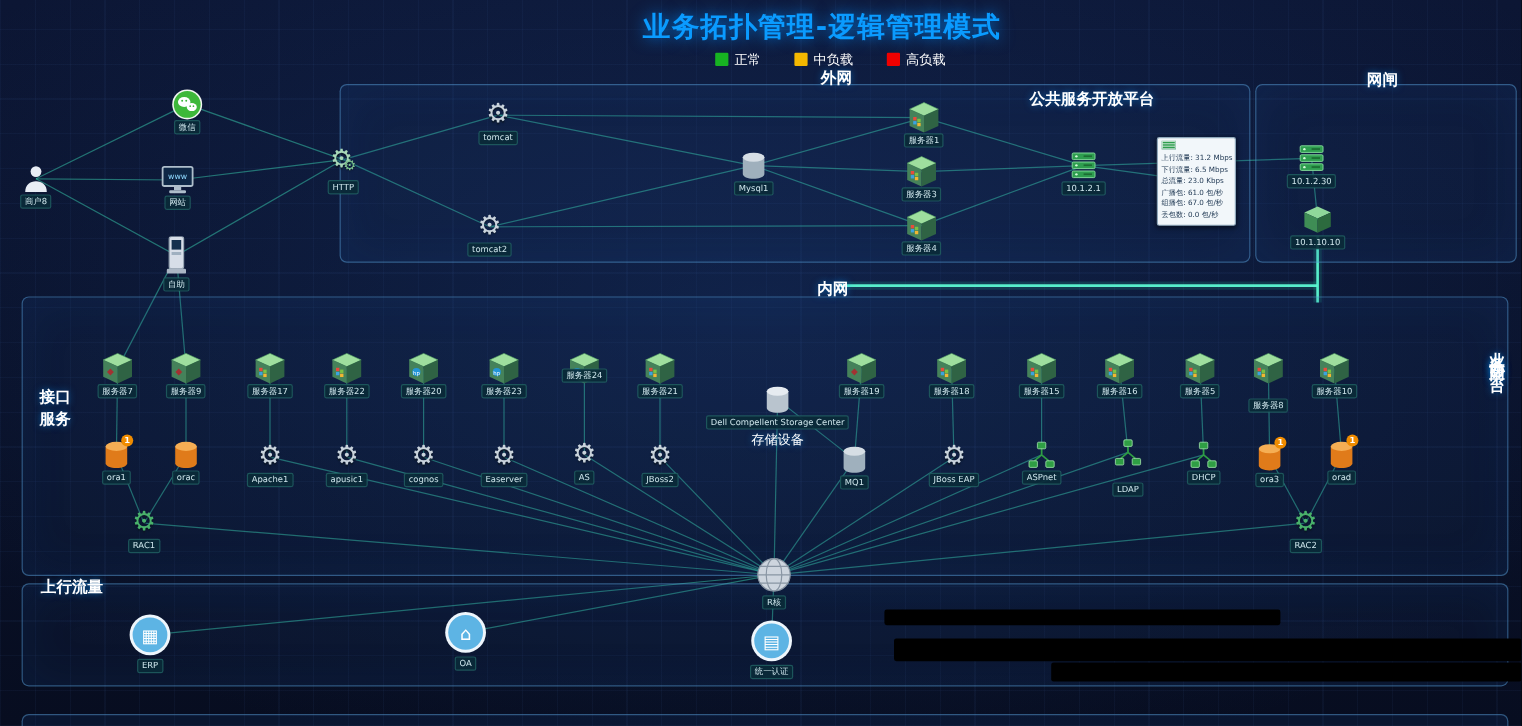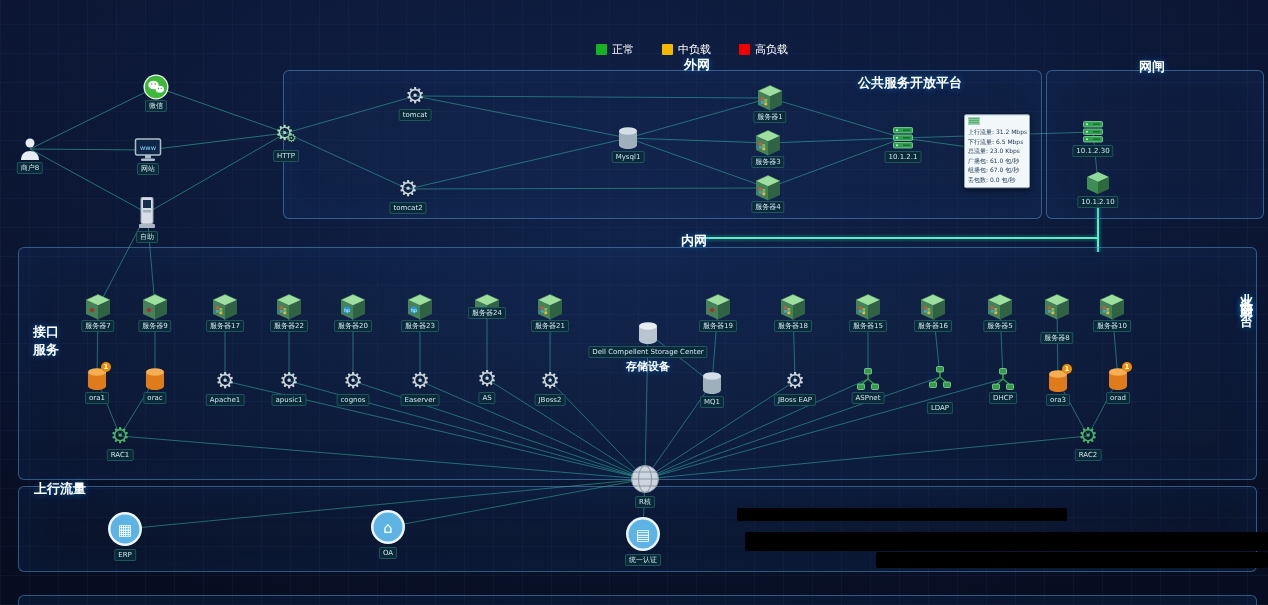--- a/index.html
+++ b/index.html
@@ -45,21 +45,21 @@
 
   .node{position:absolute;width:0;height:0;}
   .node .ic{position:absolute;left:0;top:0;transform:translate(-50%,-50%);
             display:flex;align-items:center;justify-content:center;}
   .node .ic svg{display:block;}
   .node .lbl{position:absolute;left:0;transform:translateX(-50%);
              background:rgba(10,42,56,.92);color:#cfe6ec;font-size:7px;line-height:10px;
              padding:0 3px;border-radius:2px;white-space:nowrap;
              border:1px solid rgba(80,200,180,.28);}
   .node .sublbl{position:absolute;left:0;top:26px;transform:translateX(-50%);
-                color:#fff;font-weight:bold;font-size:11px;white-space:nowrap;
+                color:#fff;font-weight:normal;font-size:11px;white-space:nowrap;
                 text-shadow:0 0 6px rgba(0,150,255,.55);}
   .badge{position:absolute;left:4px;top:-17px;width:10px;height:10px;border-radius:50%;
          background:#f08c00;color:#fff;font-size:7px;line-height:10px;text-align:center;font-weight:bold;}
   .gear-glyph{line-height:1;text-shadow:0 1px 1px rgba(10,20,30,.7);}
 
   .stats-card{width:58px;background:#f2f7fa;border:1px solid #8fa8bb;border-radius:2px;
               padding:2px 3px;box-shadow:0 1px 4px rgba(0,0,0,.55);
               font-size:6px;line-height:1.6;color:#1c3550;text-align:left;}
   .stats-head{margin-bottom:1px;}
   .stats-line{white-space:nowrap;}
@@ -147,20 +147,21 @@
   <div class="sec-label lbl-platform">公共服务开放平台</div>
   <div class="sec-label lbl-wangzha">网闸</div>
   <div class="sec-label lbl-neiwang">内网</div>
   <div class="sec-label lbl-jiekou">
     <div>接口</div>
     <div>服务</div>
   </div>
   <div class="sec-label lbl-right">业务协同平台</div>
   <div class="sec-label lbl-external">上行流量</div>
 
+  <div class="title">业务拓扑管理-逻辑管理模式</div>
   <div class="legend" id="legend">
       <span class="legend-item">
         <span class="sw" style="background:#17b322"></span>
         <span>正常</span>
       </span>
       <span class="legend-item">
         <span class="sw" style="background:#f4b800"></span>
         <span>中负载</span>
       </span>
       <span class="legend-item">
@@ -357,21 +358,21 @@
         <div class="lbl" style="top:13px">10.1.2.30</div>
       </div>
       <div class="node" style="left: 1098px; top: 183px;">
         <div class="ic">
           <svg width="26" height="26" viewBox="0 0 26 26">
             <polygon points="13,2 24,7 13,12 2,7" fill="#8fd89a"></polygon>
             <polygon points="2,7 13,12 13,24 2,19" fill="#3f8d55"></polygon>
             <polygon points="24,7 13,12 13,24 24,19" fill="#2c6a3e"></polygon>
           </svg>
         </div>
-        <div class="lbl" style="top:13px">10.1.2.10</div>
+        <div class="lbl" style="top:13px">10.1.10.10</div>
       </div>
       <div class="node" style="left: 98px; top: 307px;">
         <div class="ic">
           <svg width="28" height="27" viewBox="0 0 28 27">
             <polygon points="14,1 26,6.5 14,12 2,6.5" fill="#9ede9e" stroke="#5cae68" stroke-width=".5"></polygon>
             <polygon points="2,6.5 14,12 14,26 2,20.5" fill="#45825a"></polygon>
             <polygon points="26,6.5 14,12 14,26 26,20.5" fill="#2f6344"></polygon>
             <rect x="6" y="14.5" width="4" height="4" transform="rotate(45 8 16.5)" fill="#a23232"></rect>
           </svg>
         </div>

